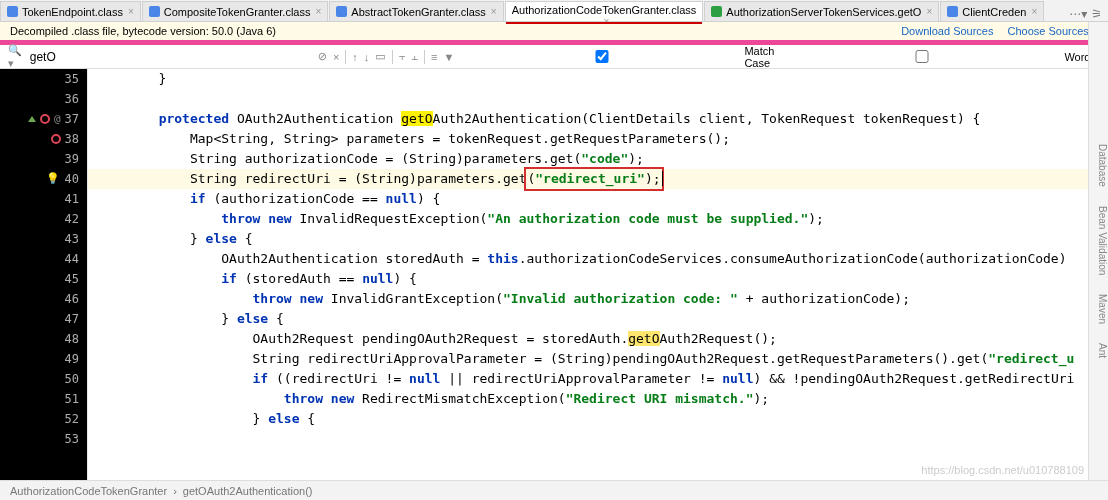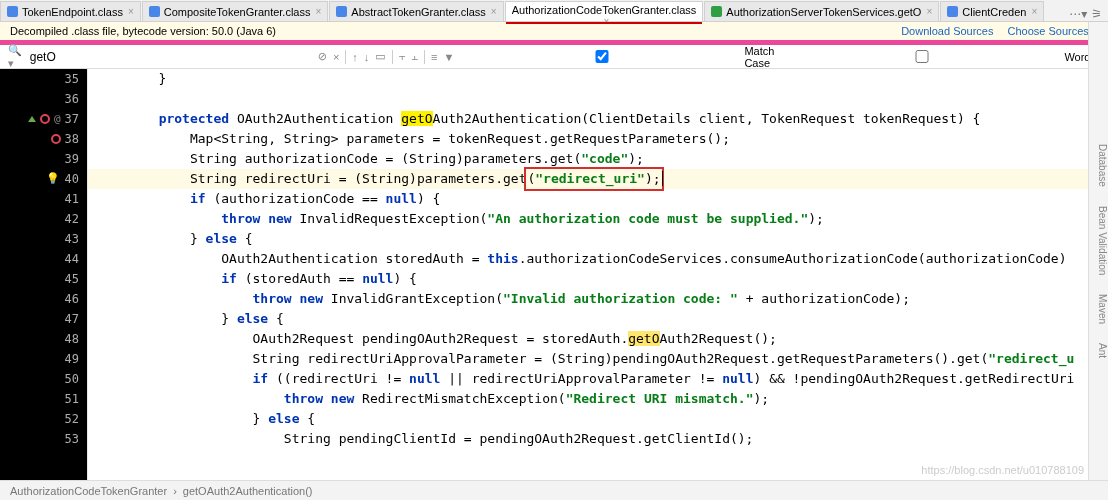--- a/index.html
+++ b/index.html
@@ -198,21 +198,20 @@
       <div class="row">            } <span class="kw">else</span> {</div>
       <div class="row">                OAuth2Authentication storedAuth = <span class="kw">this</span>.authorizationCodeServices.consumeAuthorizationCode(authorizationCode)</div>
       <div class="row">                <span class="kw">if</span> (storedAuth == <span class="kw">null</span>) {</div>
       <div class="row">                    <span class="kw">throw new</span> InvalidGrantException(<span class="str">"Invalid authorization code: "</span> + authorizationCode);</div>
       <div class="row">                } <span class="kw">else</span> {</div>
       <div class="row">                    OAuth2Request pendingOAuth2Request = storedAuth.<span class="hl2">getO</span>Auth2Request();</div>
       <div class="row">                    String redirectUriApprovalParameter = (String)pendingOAuth2Request.getRequestParameters().get(<span class="str">"redirect_u</span></div>
       <div class="row">                    <span class="kw">if</span> ((redirectUri != <span class="kw">null</span> || redirectUriApprovalParameter != <span class="kw">null</span>) &amp;&amp; !pendingOAuth2Request.getRedirectUri</div>
       <div class="row">                        <span class="kw">throw new</span> RedirectMismatchException(<span class="str">"Redirect URI mismatch."</span>);</div>
       <div class="row">                    } <span class="kw">else</span> {</div>
-      <div class="row">                        String pendingClientId = pendingOAuth2Request.getClientId();</div>
     </div>
 </div>
 
 <div class="rsidebar">
   <span>Database</span>
   <span>Bean Validation</span>
   <span>Maven</span>
   <span>Ant</span>
 </div>
 

